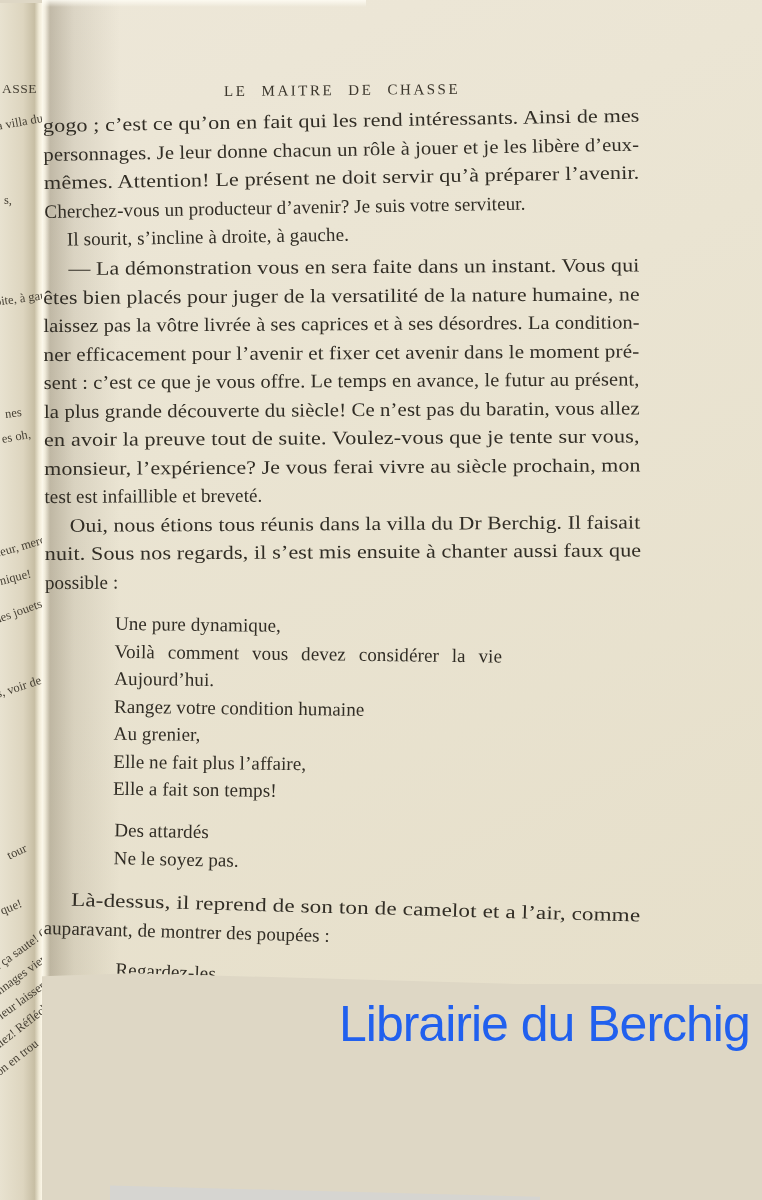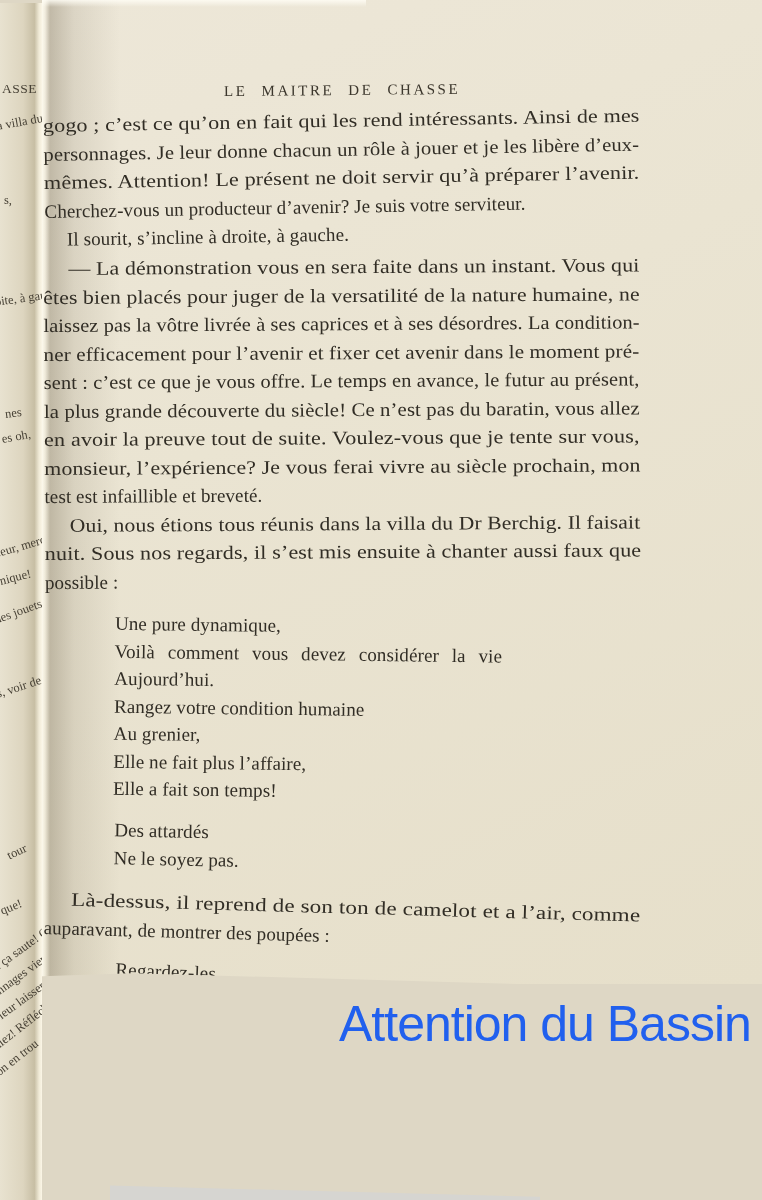--- a/index.html
+++ b/index.html
@@ -156,13 +156,13 @@
     <div class="blk v rot4">
       <div class="line">Regardez-les,</div>
       <div class="line">C’est tout ce qu’il y a de plus chouette;</div>
       <div class="line">Amusez-vous,</div>
       <div class="line ws2">Vous ne savez pas quand votre tour viendra.</div>
     </div>
   </div>
 
 </div>
 
-<div class="watermark">Attention du Bassin</div>
+<div class="watermark">Librairie du Berchig</div>
 
 </body></html>

